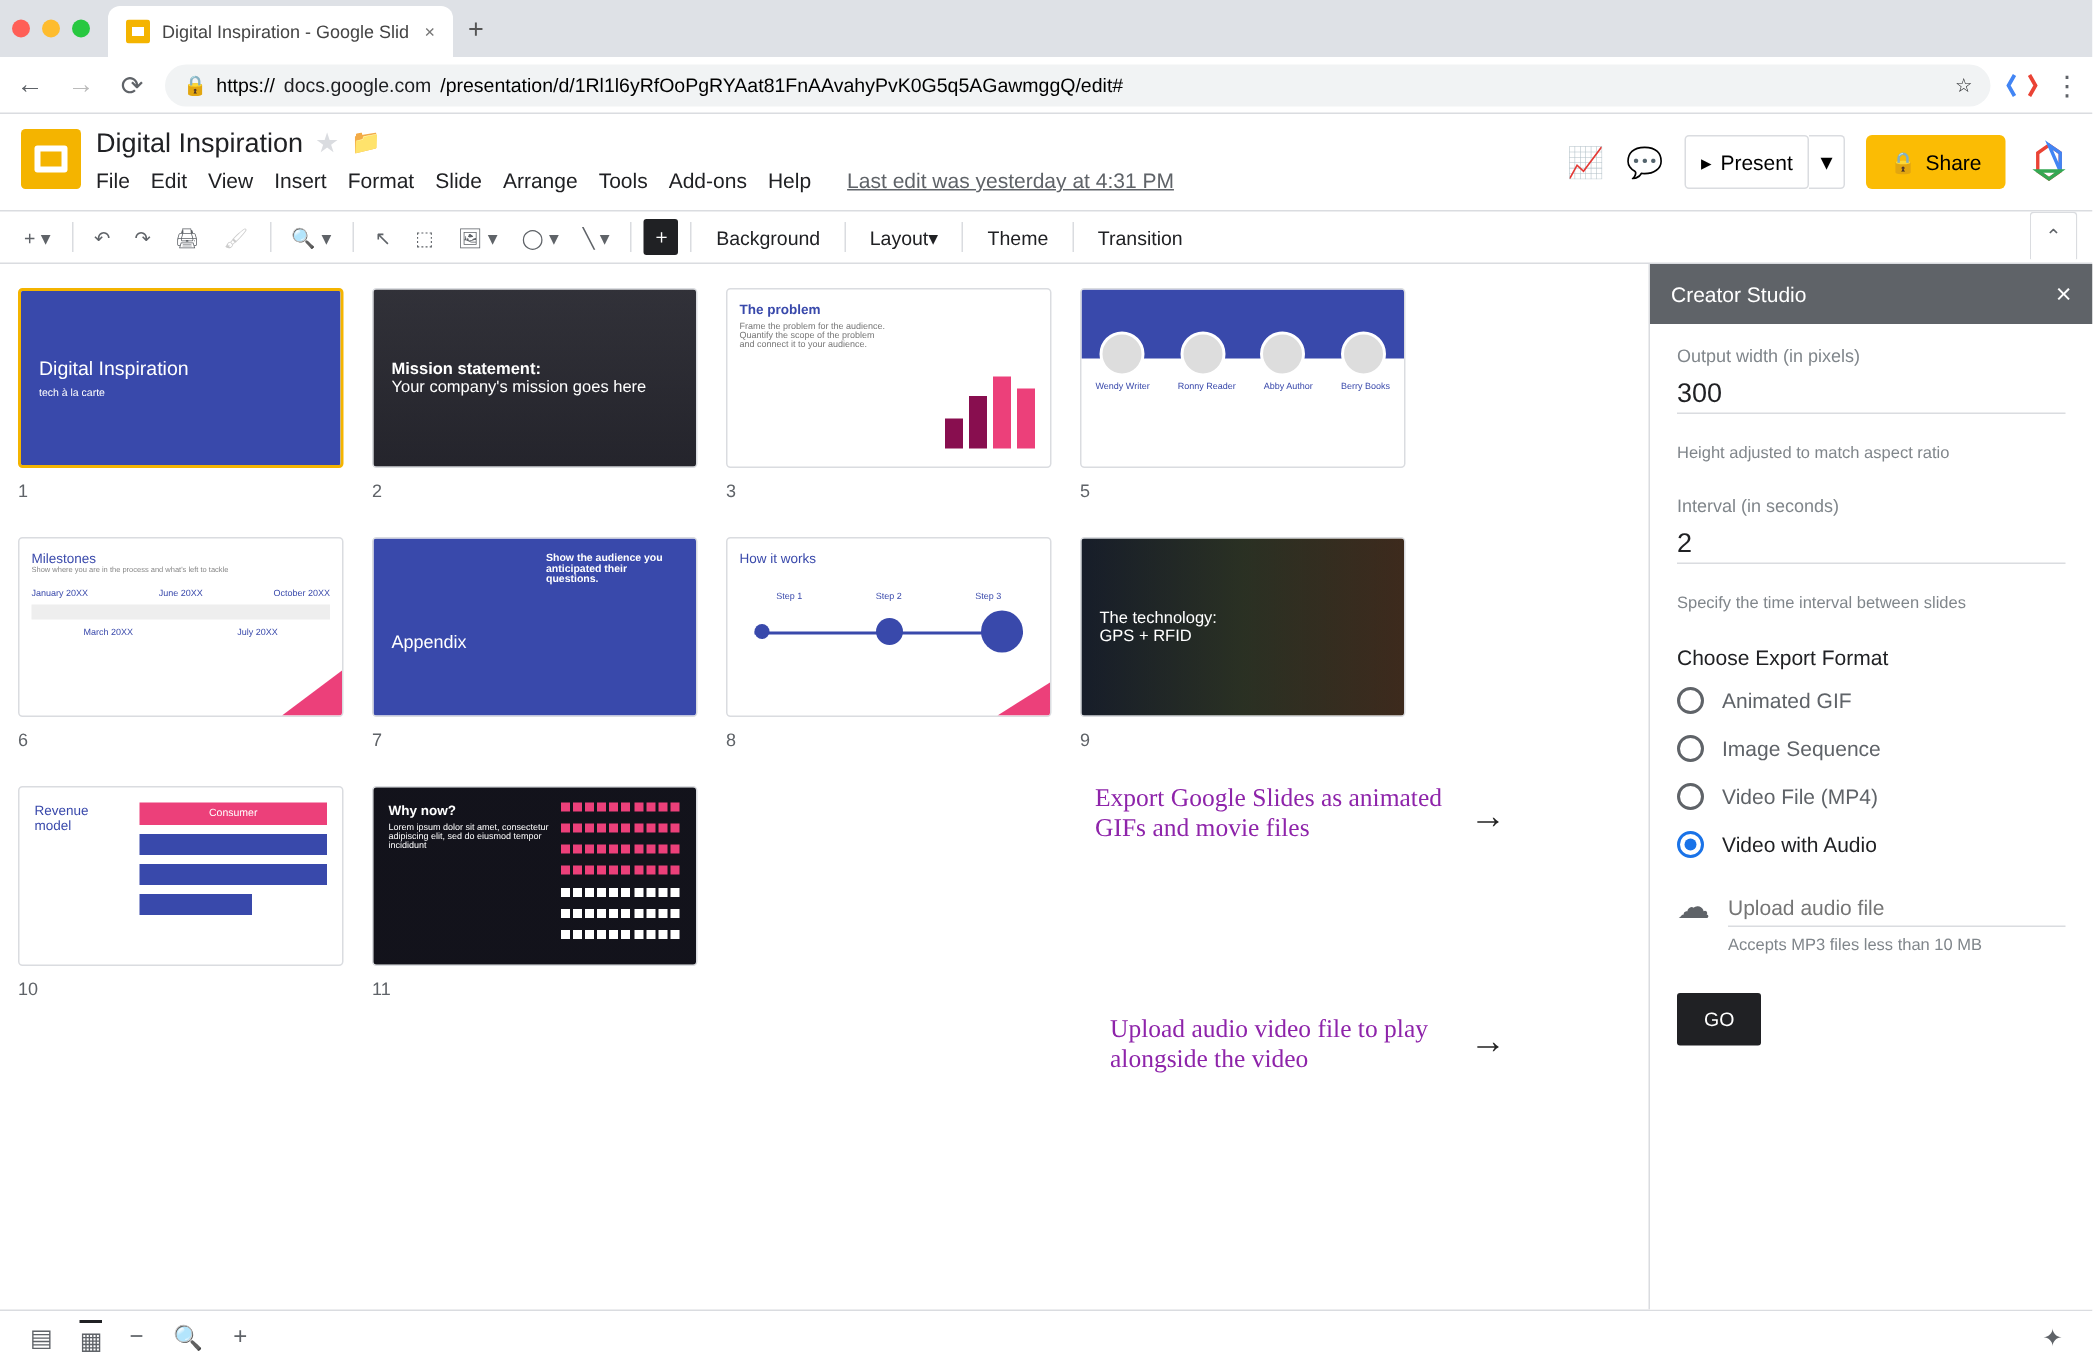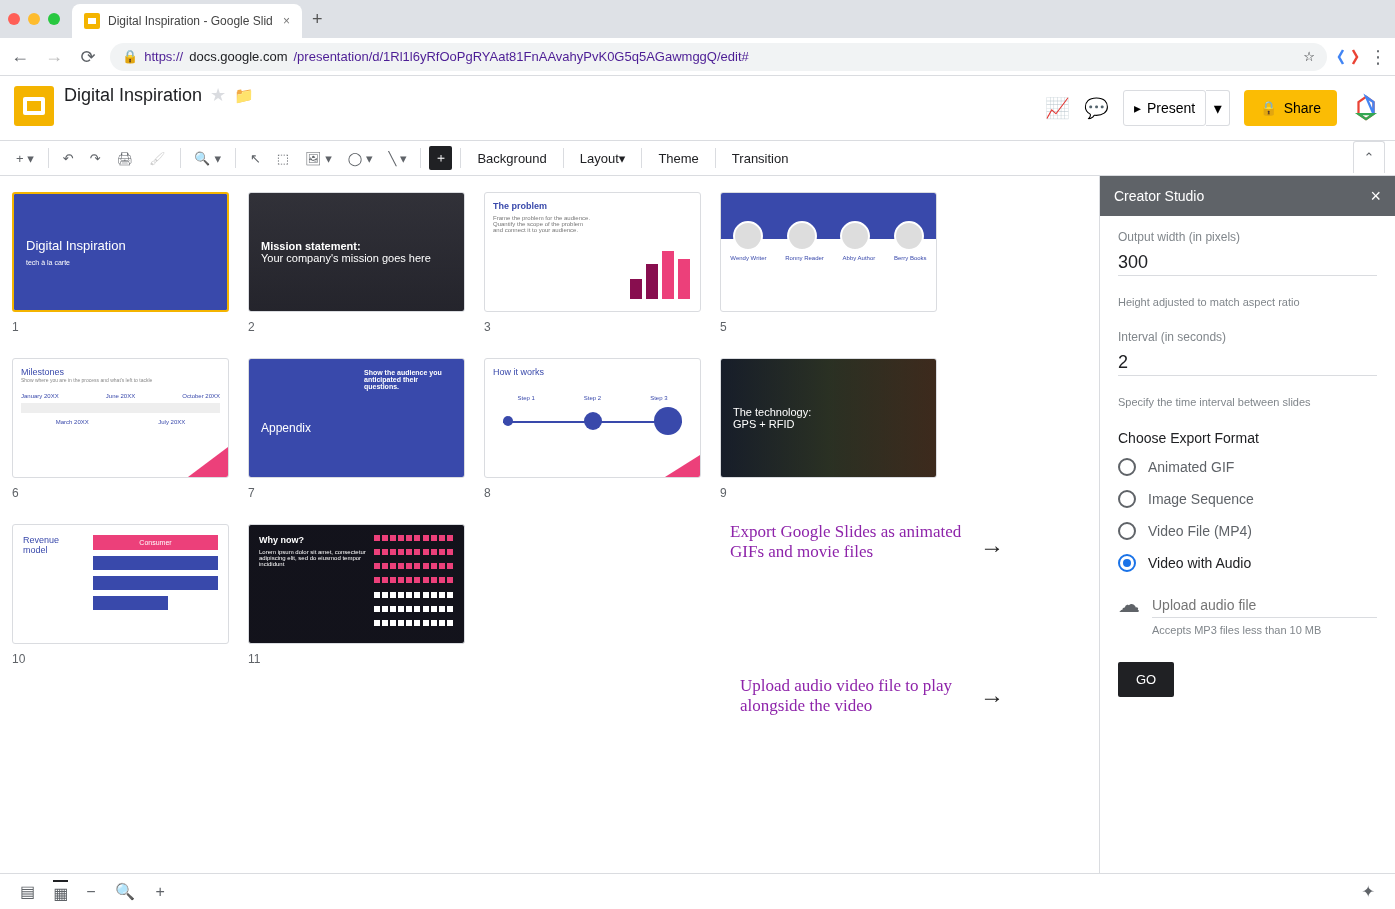--- a/index.html
+++ b/index.html
@@ -7,21 +7,21 @@
 .chrome-bar{height:38px;background:#dee1e6;display:flex;align-items:center;padding:0 8px}
 .win-dots{display:flex;gap:8px;margin-right:12px}
 .dot{width:12px;height:12px;border-radius:50%}
 .dot.red{background:#ff5f57}.dot.yel{background:#febc2e}.dot.grn{background:#28c840}
 .tab{background:#fff;border-radius:8px 8px 0 0;height:34px;margin-top:4px;display:flex;align-items:center;padding:0 12px;width:230px;gap:8px;font-size:12px;color:#444}
 .tab-close{margin-left:auto;color:#777}
 .plus-tab{margin-left:10px;color:#555;font-size:18px}
 .addr-bar{height:38px;background:#fff;display:flex;align-items:center;padding:0 8px;gap:10px;border-bottom:1px solid #dadce0}
 .nav-arrow{color:#5f6368;font-size:18px;width:24px;text-align:center}
 .url-field{flex:1;height:28px;background:#f1f3f4;border-radius:14px;display:flex;align-items:center;padding:0 12px;font-size:13px;color:#202124;gap:6px}
-.url-dim{color:#4c1d95}
+.url-dim{color:#000000}
 .slides-header{height:64px;display:flex;align-items:flex-start;padding:6px 14px 0 14px;gap:10px}
 .slides-logo{width:40px;height:40px;background:#f4b400;border-radius:3px;position:relative;margin-top:4px}
 .slides-logo::after{content:"";position:absolute;left:9px;top:11px;width:22px;height:18px;background:#fff;border-radius:2px}
 .slides-logo::before{content:"";position:absolute;left:13px;top:15px;width:14px;height:10px;background:#f4b400;z-index:1}
 .title-block{flex:1}
 .doc-title{font-size:18px;color:#202124;display:flex;align-items:center;gap:8px;margin-top:2px}
 .star{color:#dadce0;font-size:18px}
 .folder{color:#80868b;font-size:16px}
 .menu-bar{display:flex;gap:14px;font-size:14px;color:#202124;margin-top:6px}
 .menu-last{color:#5f6368;text-decoration:underline;margin-left:10px}
@@ -102,20 +102,33 @@
 </div>
 
 <div class="slides-header">
   <div class="slides-logo"></div>
   <div class="title-block">
     <div class="doc-title">
       <span>Digital Inspiration</span>
       <span class="star">★</span>
       <span class="folder">📁</span>
     </div>
+    <div class="menu-bar">
+      <span>File</span>
+      <span>Edit</span>
+      <span>View</span>
+      <span>Insert</span>
+      <span>Format</span>
+      <span>Slide</span>
+      <span>Arrange</span>
+      <span>Tools</span>
+      <span>Add-ons</span>
+      <span>Help</span>
+      <span class="menu-last">Last edit was yesterday at 4:31 PM</span>
+    </div>
   </div>
   <div class="header-right">
     <span style="font-size:20px">📈</span>
     <span style="font-size:20px">💬</span>
     <div class="present-btn">
       <span>▸</span>
       <span>Present</span>
     </div>
     <div class="present-dd">▾</div>
     <div class="share-btn">

